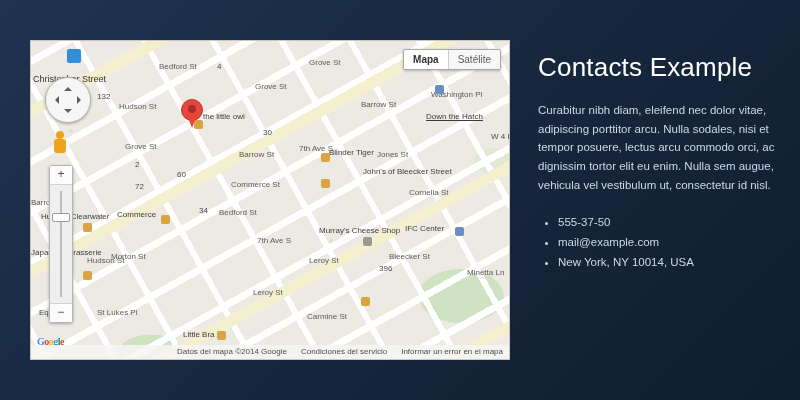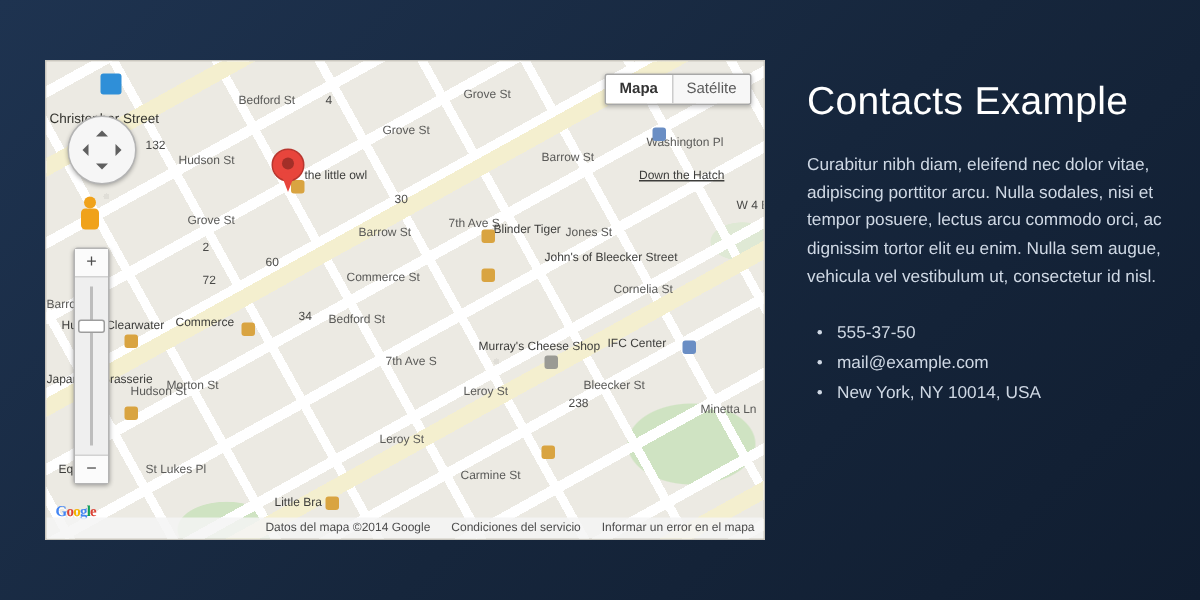--- a/index.html
+++ b/index.html
@@ -380,21 +380,21 @@
           <span class="map-label poi" style="left: 10px; top: 172px;">Hudson Clearwater</span>
           <span class="map-label poi" style="left: 86px; top: 170px;">Commerce</span>
           <span class="map-label street" style="left: 188px; top: 168px;">Bedford St</span>
           <span class="map-label poi" style="left: 288px; top: 186px;">Murray's Cheese Shop</span>
           <span class="map-label poi" style="left: 374px; top: 184px;">IFC Center</span>
           <span class="map-label poi" style="left: 0px; top: 208px;">Japanese Brasserie</span>
           <span class="map-label street" style="left: 80px; top: 212px;">Morton St</span>
           <span class="map-label street" style="left: 226px; top: 196px;">7th Ave S</span>
           <span class="map-label street" style="left: 278px; top: 216px;">Leroy St</span>
           <span class="map-label street" style="left: 56px; top: 216px;">Hudson St</span>
-          <span class="map-label" style="left: 348px; top: 224px;">238</span>
+          <span class="map-label" style="left: 348px; top: 224px;">396</span>
           <span class="map-label street" style="left: 358px; top: 212px;">Bleecker St</span>
           <span class="map-label street" style="left: 436px; top: 228px;">Minetta Ln</span>
           <span class="map-label street" style="left: 222px; top: 248px;">Leroy St</span>
           <span class="map-label poi" style="left: 8px; top: 268px;">Equinox</span>
           <span class="map-label street" style="left: 66px; top: 268px;">St Lukes Pl</span>
           <span class="map-label street" style="left: 276px; top: 272px;">Carmine St</span>
           <span class="map-label poi" style="left: 152px; top: 290px;">Little Bra</span>
         </div>
 
       <span class="poi-dot" style="left:163px;top:79px;"></span>

